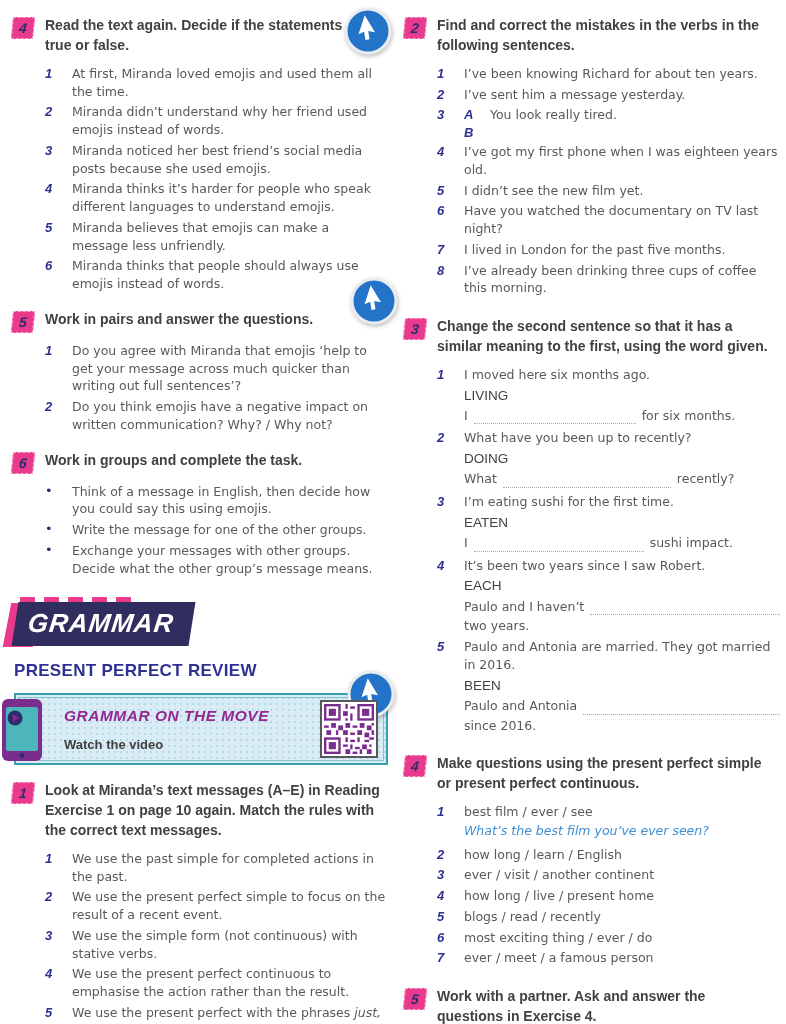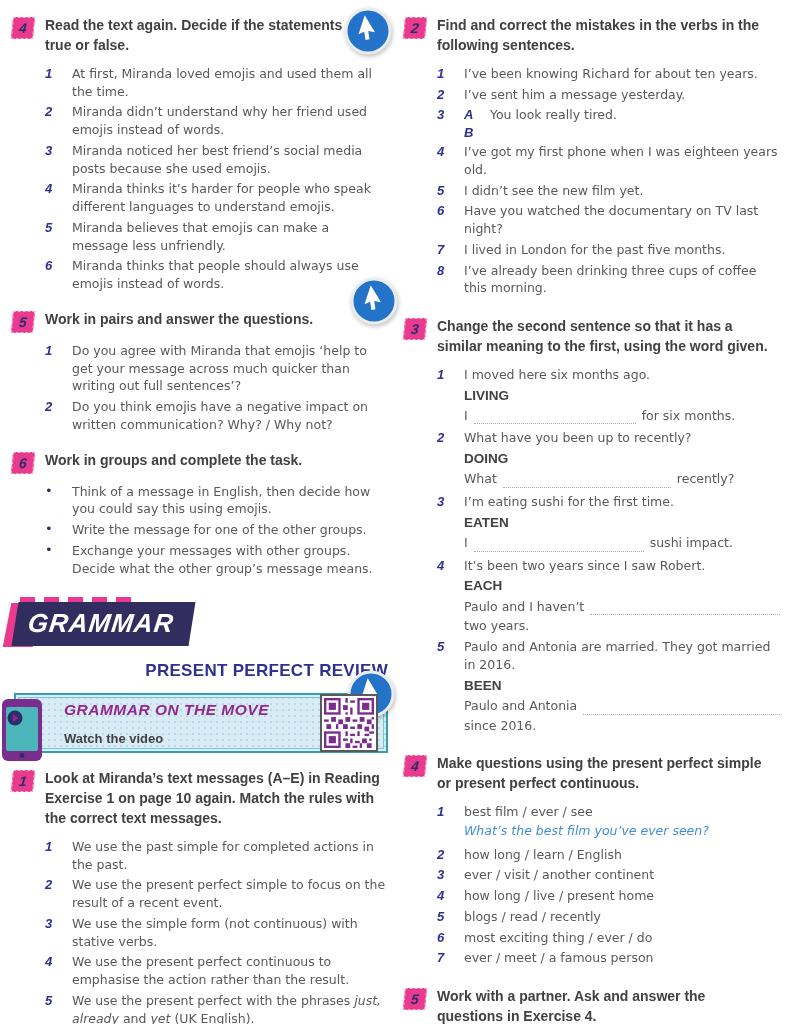--- a/index.html
+++ b/index.html
@@ -29,21 +29,21 @@
   .items { padding:9px 0 0 33px; }
   .item { display:flex; gap:13px; margin-bottom:3px; }
   .inum {
     flex:0 0 14px; color:#2e3192;
     font:bold italic 13px "Liberation Sans", sans-serif; padding-top:1px;
   }
   .itext { flex:1; color:#58595b; font-size:12.5px; line-height:1.42; max-width:318px; }
   .sublabel { flex:0 0 20px; color:#2e3192; font:bold italic 13px "Liberation Sans", sans-serif; padding-top:1px; }
   .subrow { display:flex; gap:6px; }
   .bdot { flex:0 0 14px; color:#2b2e6b; font-size:13px; padding-top:0; }
-  .kw { font-family:"Liberation Sans", sans-serif; font-weight:bold; color:#414042; font-size:13.5px; margin:2px 0; }
+  .kw { font-family:"Liberation Sans", sans-serif; font-weight:normal; color:#414042; font-size:13.5px; margin:2px 0; }
   .ansline { display:flex; align-items:flex-end; gap:6px; margin:2px 0; }
   .blank { display:inline-block; border-bottom:1.2px dotted #a7a9ac; height:13px; }
   .blank-fill { flex:1; border-bottom:1.2px dotted #a7a9ac; height:13px; }
   .example { color:#3f8fd2; font-style:italic; margin:1px 0 3px; }
   .it { font-style:italic; }
 
   
   .grammar-sticker { position:relative; height:58px; margin:20px 0 4px; }
   .dash-strip {
     position:absolute; top:0; left:8px; width:112px; height:8px;
@@ -53,26 +53,26 @@
   .navy-plate {
     position:absolute; top:5px; left:3px; background:#312d5e;
     transform:skewX(-9deg); padding:6px 18px 7px 13px;
   }
   .grammar-word {
     display:inline-block; transform:skewX(2deg);
     color:#ffffff; font:bold italic 26px "Liberation Sans", sans-serif; letter-spacing:1px;
   }
   .grammar-sub {
     margin:6px 0 0 2px; color:#2e3192;
-    font:bold 17px "Liberation Sans", sans-serif; letter-spacing:.3px;text-align:right;
+    font:bold 17px "Liberation Sans", sans-serif; letter-spacing:.3px;
   }
 
   
   .move-banner {
-    position:relative; margin:12px 0 16px 2px; height:60px;
+    position:relative; margin:12px 0 16px 2px; height:72px;
     border:2px solid #35a0ad;
     background-color:#d9ecf5;
     background-image:radial-gradient(circle, rgba(53,160,173,.22) 1px, transparent 1.2px);
     background-size:6px 6px;
     display:flex; align-items:center; padding:0 8px 0 48px;
   }
   .move-inner { border:1.5px solid #7fc4cc; position:absolute; inset:2px; pointer-events:none; }
   .move-title { color:#93278f; font:bold italic 15.5px "Liberation Sans", sans-serif; letter-spacing:.5px; }
   .move-sub { color:#414042; font:bold 13px "Liberation Sans", sans-serif; margin-top:12px; }
   .phone { position:absolute; left:-14px; top:4px; }

